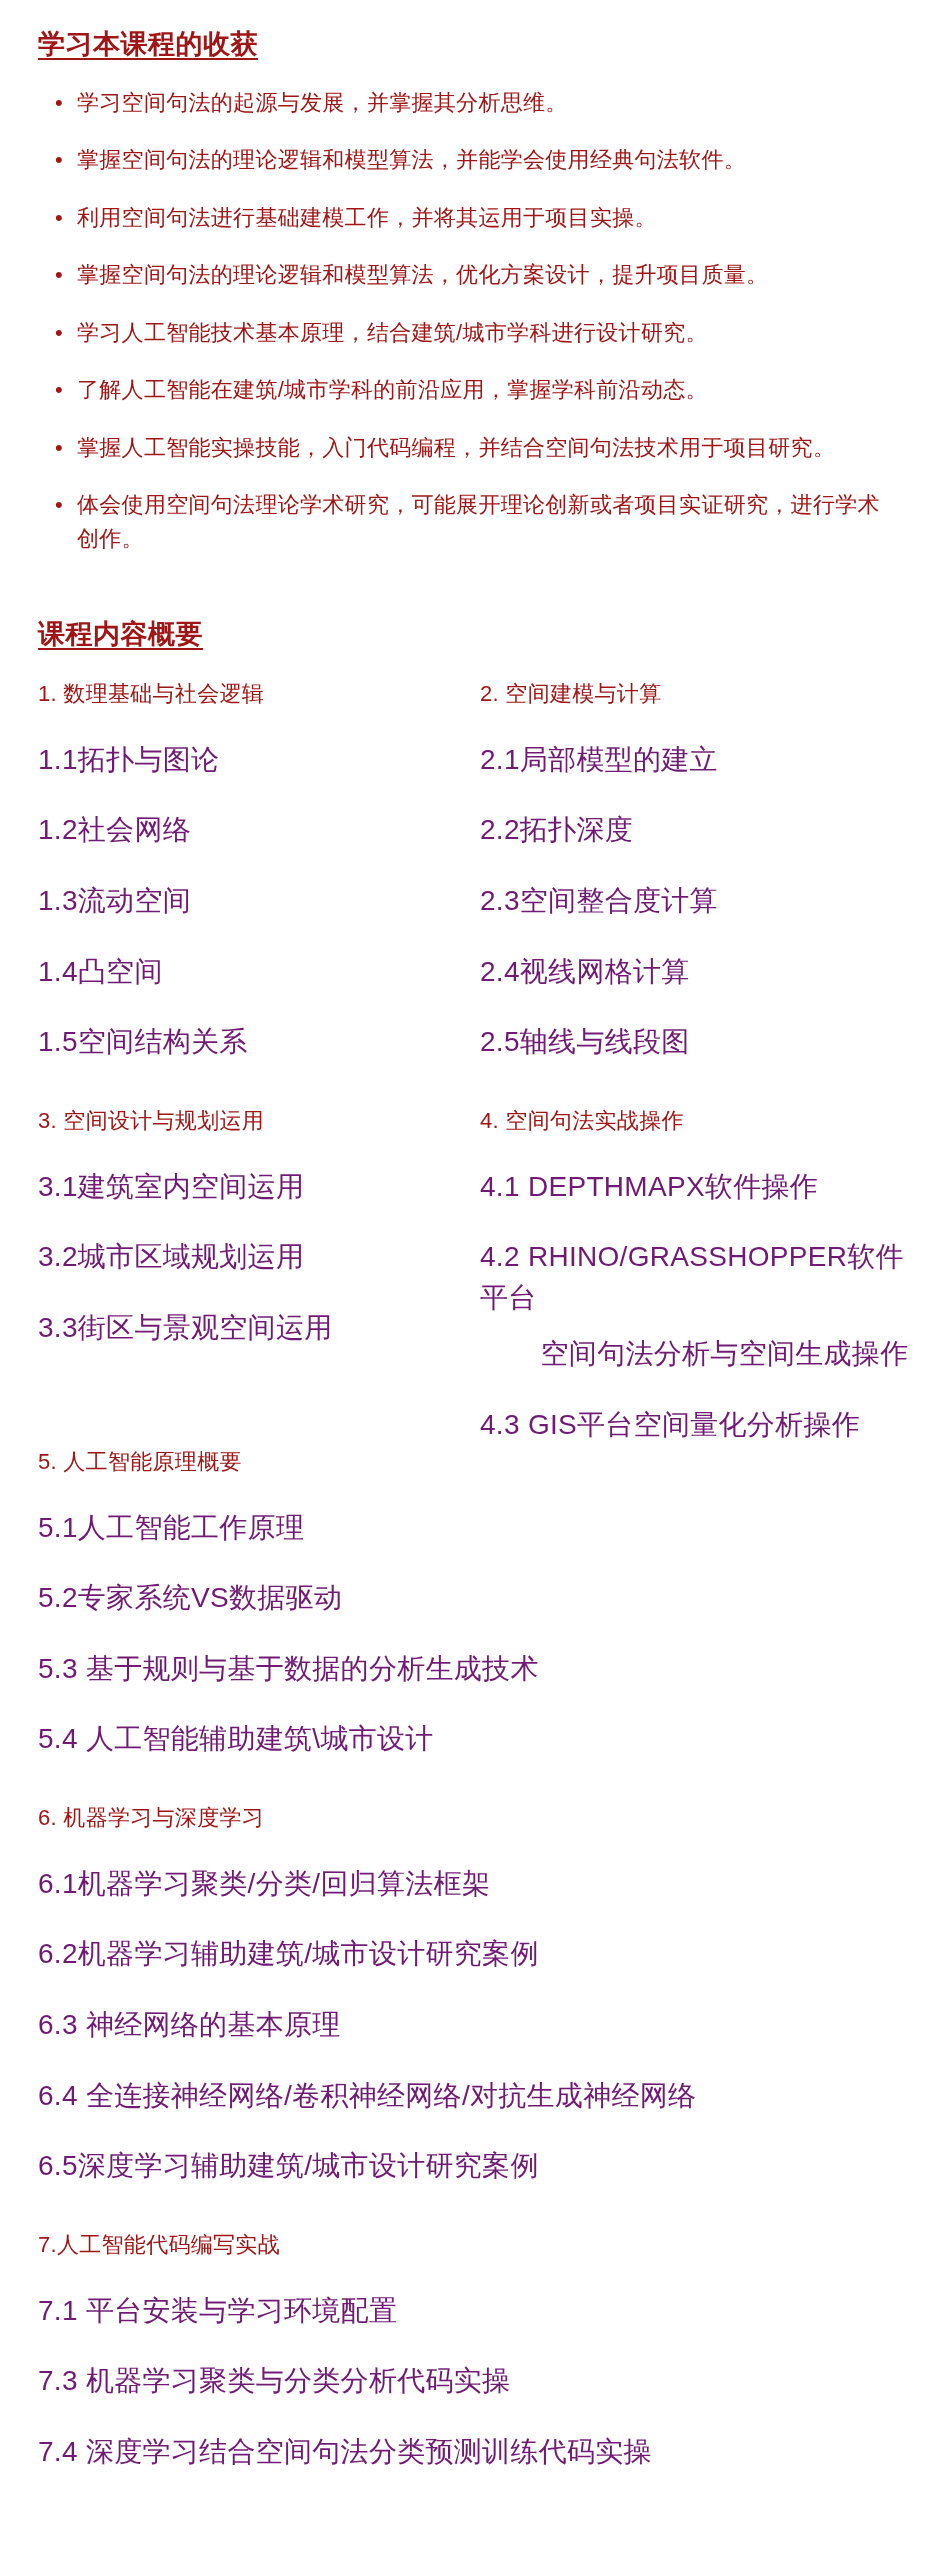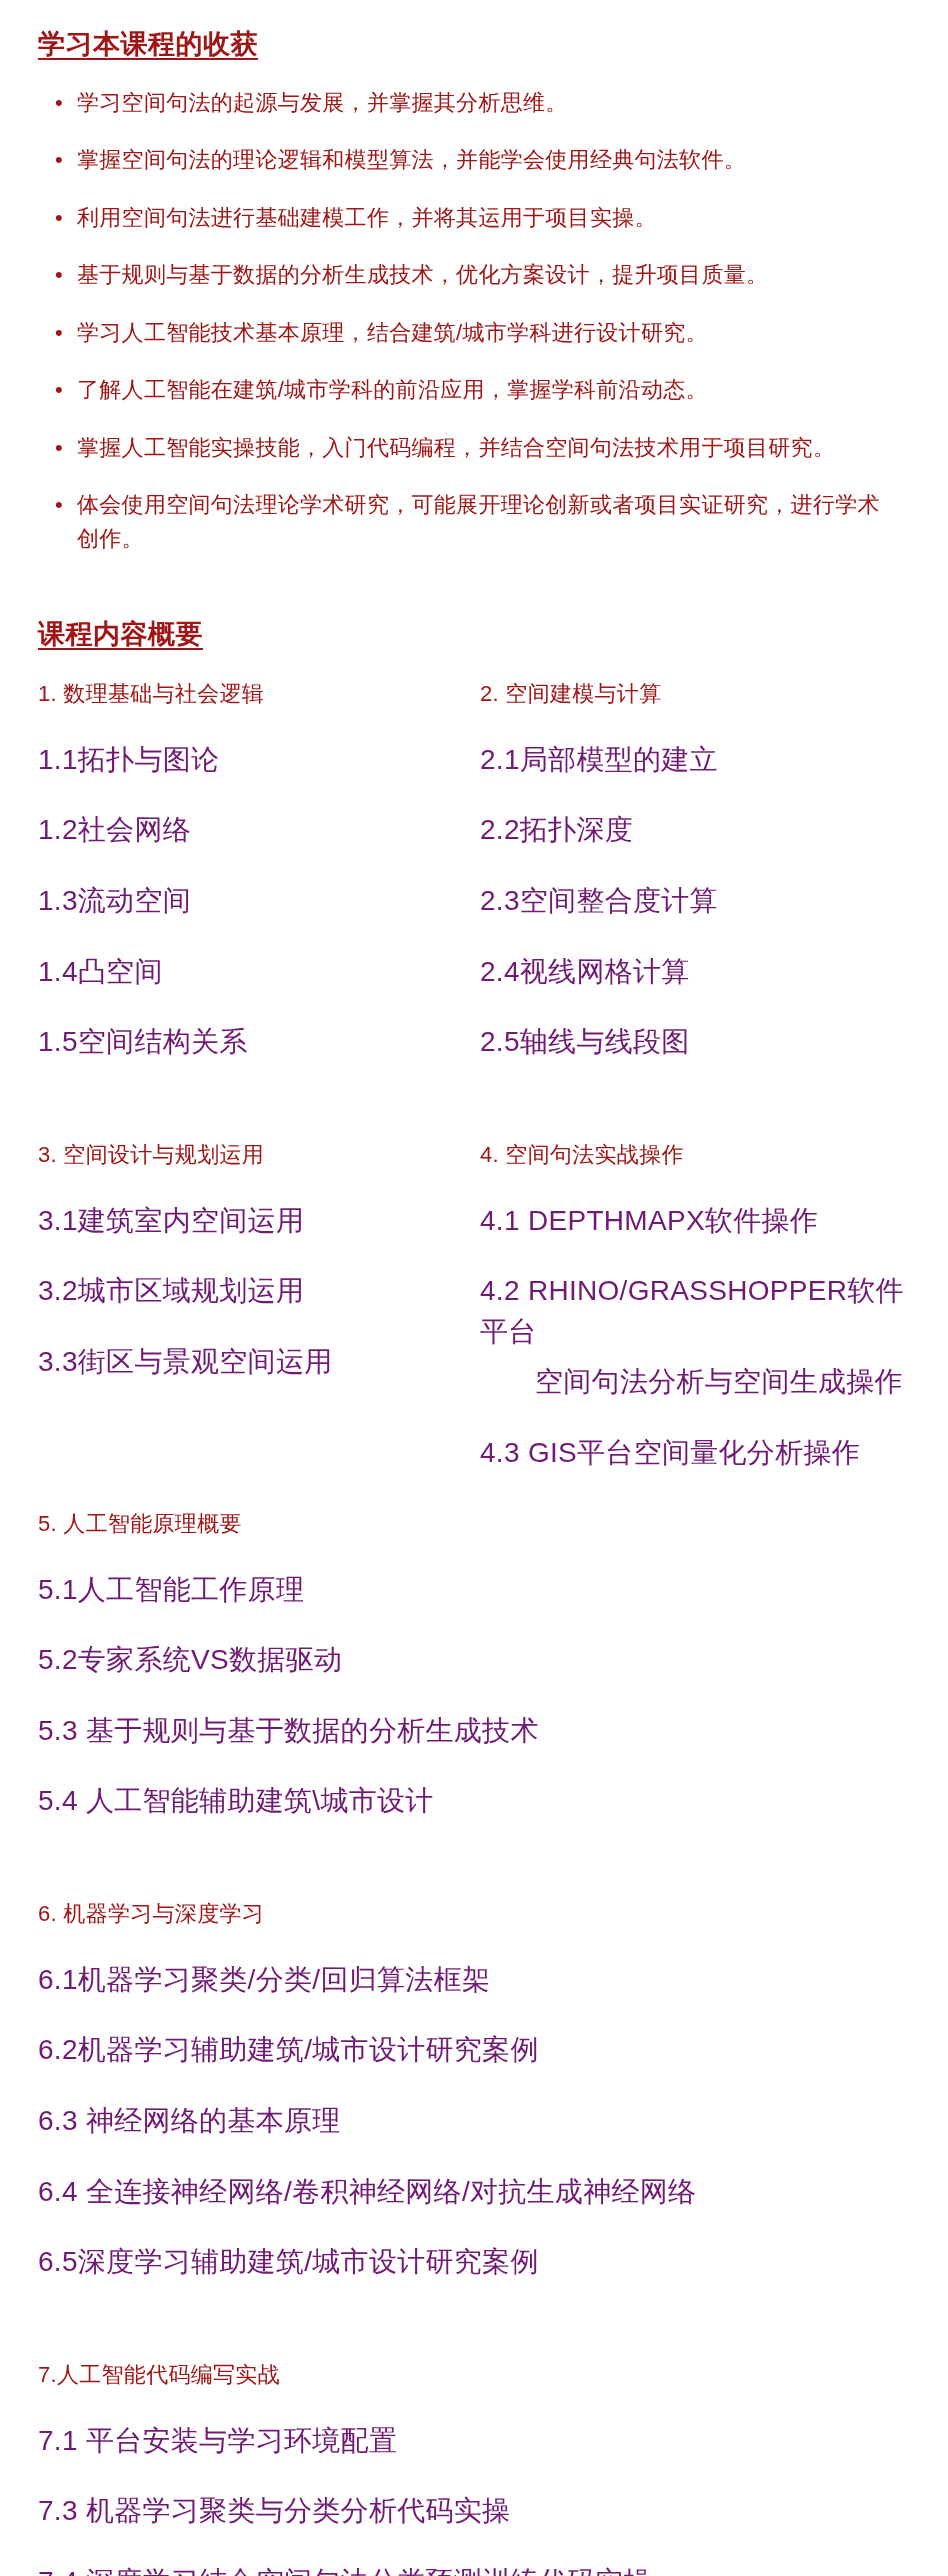--- a/index.html
+++ b/index.html
@@ -69,33 +69,33 @@
     column-gap: 8px;
     margin-top: 26px;
   }
   .outline-col {
     display: block;
   }
   .ol-head {
     font-size: 22px;
     line-height: 1.45;
     color: #a01515;
-    margin-top: 34px;
     letter-spacing: 0.3px;
   }
   .ol-item {
     font-size: 28px;
     line-height: 1.45;
     color: #701a75;
     margin-top: 30px;
     letter-spacing: 0.3px;
   }
   .ol-item.indent {
     padding-left: 55px;
-    margin-top: 10px;
+    margin-top: 16px;
+    text-align: center;
   }
   .col-left .ol-head:first-child,
   .col-right .ol-head:first-child {
     margin-top: 0;
   }
   .gap-lg { height: 42px; }
   .gap-md { height: 30px; }
   .wide-block {
     padding-left: 0;
   }
@@ -107,21 +107,21 @@
 <body>
 
 <div class="page">
 
   <div class="section" id="benefits-section">
     <h2 class="section-title">学习本课程的收获</h2>
     <ul class="bullet-list">
       <li class="bullet-item">学习空间句法的起源与发展，并掌握其分析思维。</li>
       <li class="bullet-item">掌握空间句法的理论逻辑和模型算法，并能学会使用经典句法软件。</li>
       <li class="bullet-item">利用空间句法进行基础建模工作，并将其运用于项目实操。</li>
-      <li class="bullet-item">基于规则与基于数据的分析生成技术，优化方案设计，提升项目质量。</li>
+      <li class="bullet-item">掌握空间句法的理论逻辑和模型算法，优化方案设计，提升项目质量。</li>
       <li class="bullet-item">学习人工智能技术基本原理，结合建筑/城市学科进行设计研究。</li>
       <li class="bullet-item">了解人工智能在建筑/城市学科的前沿应用，掌握学科前沿动态。</li>
       <li class="bullet-item">掌握人工智能实操技能，入门代码编程，并结合空间句法技术用于项目研究。</li>
       <li class="bullet-item">体会使用空间句法理论学术研究，可能展开理论创新或者项目实证研究，进行学术创作。</li>
     </ul>
   </div>
 
   <div class="section" id="outline-section">
     <h2 class="section-title">课程内容概要</h2>
 

